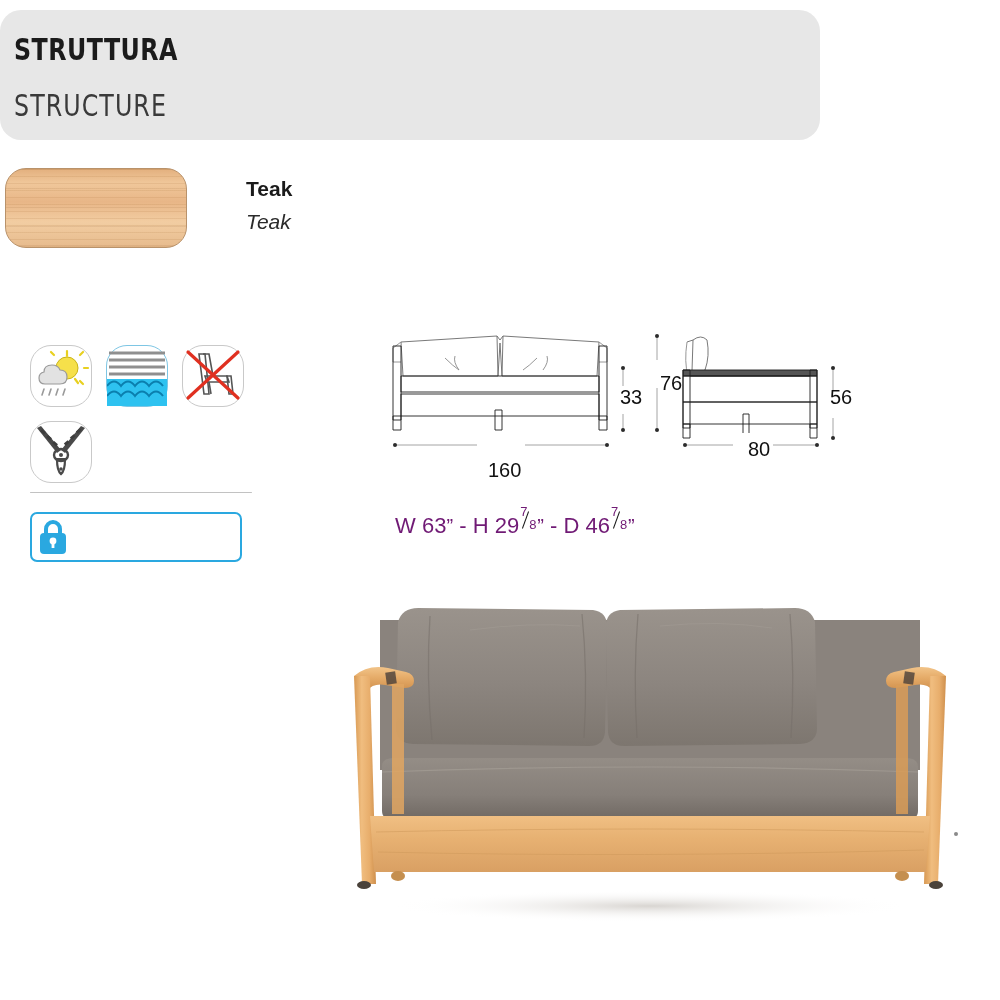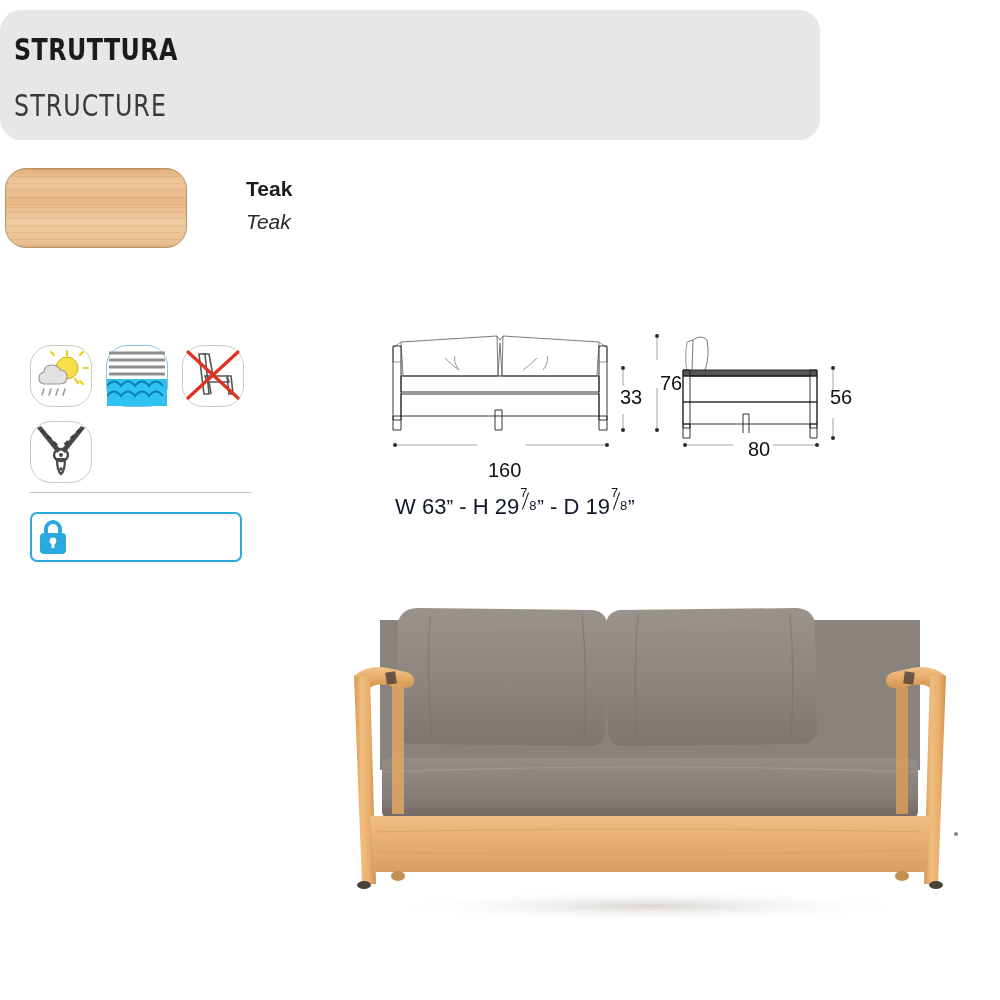--- a/index.html
+++ b/index.html
@@ -101,22 +101,22 @@
     font-size:20px;color:#111;font-family:"Liberation Sans",sans-serif;
   }
   #dim-160{left:488px;top:438px;margin-top:21px;}
   #dim-42{left:620px;top:386px;}
   #dim-76{left:660px;top:372px;}
   #dim-91{left:748px;top:438px;}
   #dim-56{left:830px;top:386px;}
 
   
   #imperial{
-    left:395px;top:492px;
-    font-size:22px;color:#0f172a;white-space:nowrap;
+    left:395px;top:511px;
+    font-size:22px;color:#701a75;white-space:nowrap;
     font-family:"Liberation Sans",sans-serif;
   }
   #imperial .frac{
     display:inline-block;position:relative;width:16px;height:22px;
     vertical-align:baseline;margin:0 1px;
   }
   #imperial .frac .num{
     position:absolute;left:0;top:-7px;font-size:13px;
   }
   #imperial .frac .bar{
@@ -324,21 +324,21 @@
 <div class="abs dimnum" id="dim-56">56</div>
 
 <div class="abs" id="imperial">
   <span>W</span>
   <span>63</span><span class="qt">”</span>
   <span>-</span>
   <span>H</span>
   <span>29</span><span class="frac"><span class="num">7</span><span class="bar"></span><span class="den">8</span></span><span class="qt">”</span>
   <span>-</span>
   <span>D</span>
-  <span>19</span><span class="frac"><span class="num">7</span><span class="bar"></span><span class="den">8</span></span><span class="qt">”</span>
+  <span>46</span><span class="frac"><span class="num">7</span><span class="bar"></span><span class="den">8</span></span><span class="qt">”</span>
 </div>
 
 <div class="abs" id="sofa-photo">
   <svg viewBox="0 0 660 360" width="660" height="360">
     <defs>
       <linearGradient id="woodV" x1="0" y1="0" x2="1" y2="0">
         <stop offset="0%" stop-color="#d89953"></stop>
         <stop offset="35%" stop-color="#f0bd7f"></stop>
         <stop offset="70%" stop-color="#e8ae6c"></stop>
         <stop offset="100%" stop-color="#cf8f4c"></stop>

